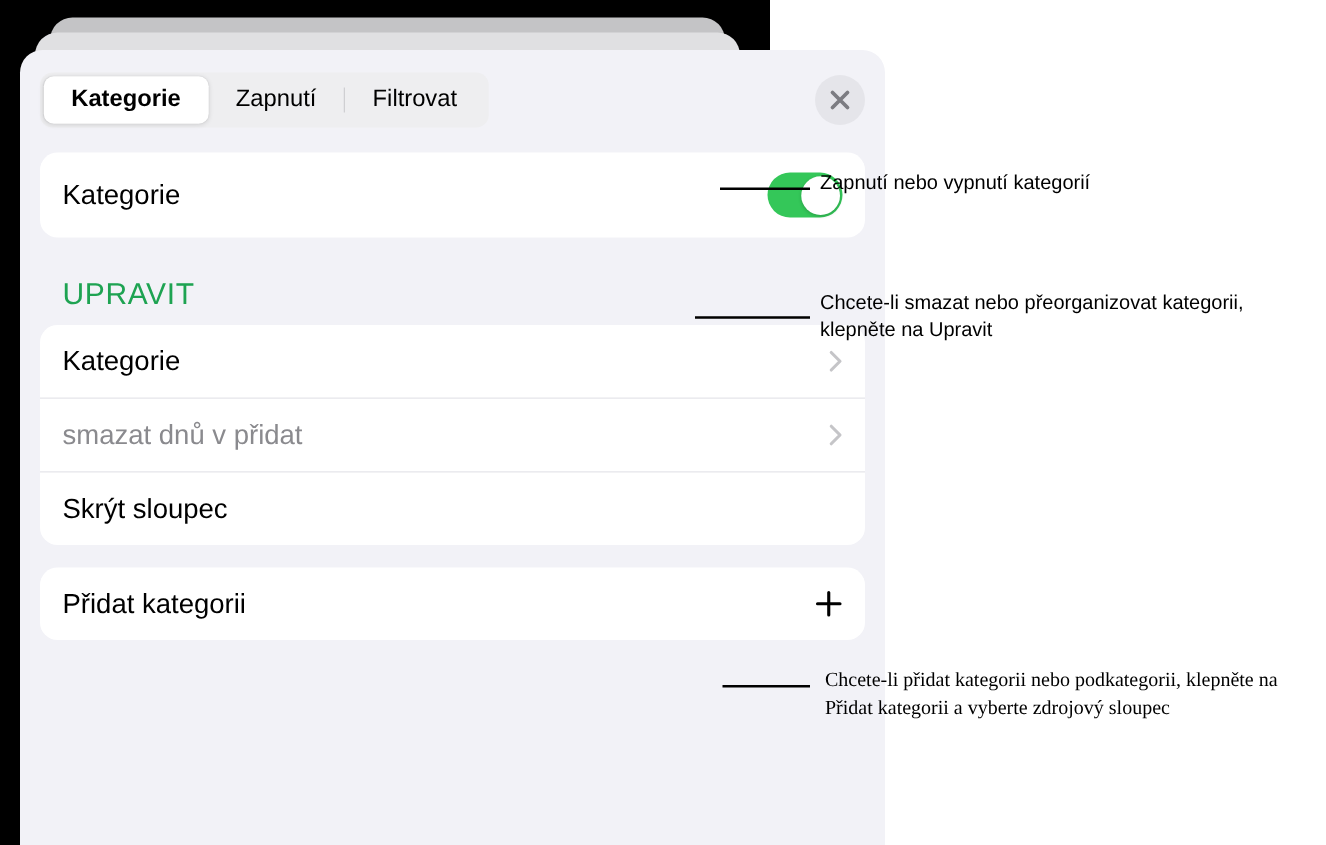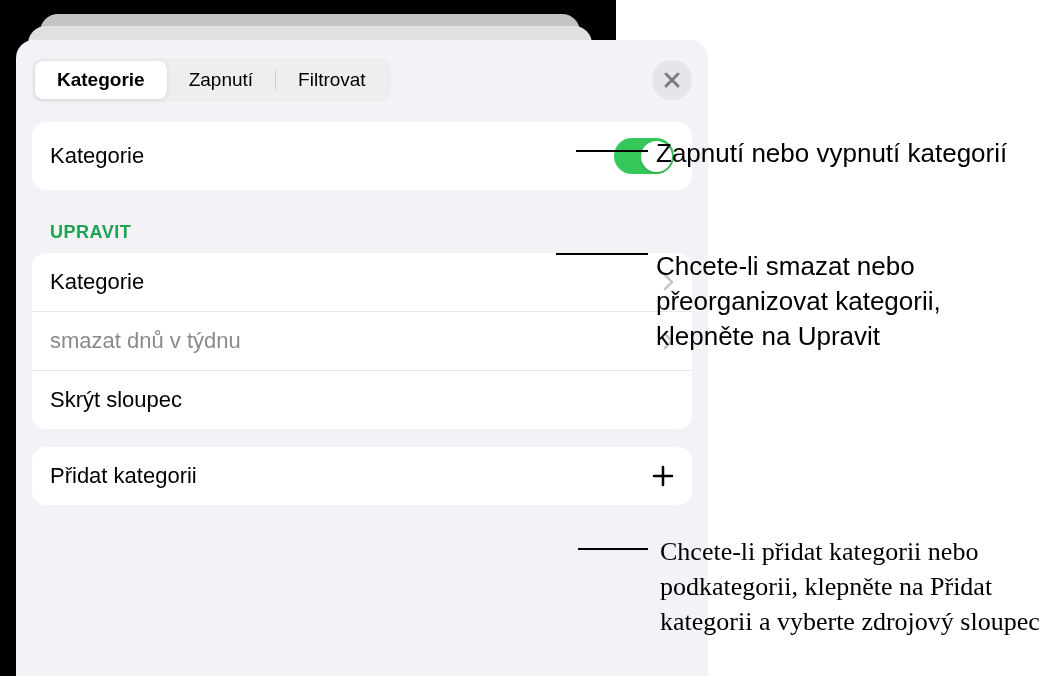--- a/index.html
+++ b/index.html
@@ -133,23 +133,23 @@
       align-items: baseline;
       padding: 0 18px 10px 18px;
       margin-top: 32px;
     }
     .section-header-label {
       font-size: 17px;
       color: #8a8a8e;
       letter-spacing: 0.5px;
     }
     .section-header-action {
-      font-size: 18px;
+      font-size: 24px;
       color: #1ea352;
-      font-weight: 700;
+      font-weight: 400;
       letter-spacing: 0.5px;
     }
     .chevron {
       color: #c5c5c8;
       flex-shrink: 0;
     }
     .row-text {
       flex: 1;
     }
     .row-text.subtle {
@@ -157,21 +157,21 @@
     }
     .green-text {
       color: #000000;
     }
     .plus-icon {
       color: #000;
       flex-shrink: 0;
     }
     .annotation {
       position: absolute;
-      font-size: 26px;
+      font-size: 16px;
       color: #000;
       line-height: 1.35;
     }
     .annotation-line {
       position: absolute;
       height: 1.5px;
       background: #000;
     }
     svg { display: block; }
   </style>
@@ -218,21 +218,21 @@
 
   <div class="card">
     <div class="card-row">
       <span class="row-text">Kategorie</span>
       <svg class="chevron" width="11" height="18" viewBox="0 0 11 18">
         <path d="M2 2 L9 9 L2 16" stroke="currentColor" stroke-width="2.5" fill="none" stroke-linecap="round" stroke-linejoin="round"></path>
       </svg>
     </div>
     <div class="card-row">
       <span class="row-text subtle">
-        <span>smazat </span><span>dnů v týdnu</span>
+        <span>smazat </span><span>dnů v přidat</span>
       </span>
       <svg class="chevron" width="11" height="18" viewBox="0 0 11 18">
         <path d="M2 2 L9 9 L2 16" stroke="currentColor" stroke-width="2.5" fill="none" stroke-linecap="round" stroke-linejoin="round"></path>
       </svg>
     </div>
     <div class="card-row">
       <span class="row-text green-text">Skrýt sloupec</span>
     </div>
   </div>
 
@@ -247,20 +247,20 @@
     </div>
   </div>
 </div>
 
 <div class="annotation-line" style="top:150px; left:576px; width:72px;"></div>
 <div class="annotation" style="top:136px; left:656px;">
   <span>Zapnutí nebo vypnutí kategorií</span>
 </div>
 
 <div class="annotation-line" style="top:253px; left:556px; width:92px;"></div>
-<div class="annotation" style="top:249px; left:656px; width:380px;">
+<div class="annotation" style="top:232px; left:656px; width:380px;">
   <span>Chcete-li smazat nebo přeorganizovat kategorii, klepněte na Upravit</span>
 </div>
 
 <div class="annotation-line" style="top:548px; left:578px; width:70px;"></div>
 <div class="annotation" style="top:534px; left:660px; width:390px;font-family:Liberation Serif, serif;">
   <span>Chcete-li přidat kategorii nebo podkategorii, klepněte na Přidat kategorii a vyberte zdrojový sloupec</span>
 </div>
 
 </body></html>

